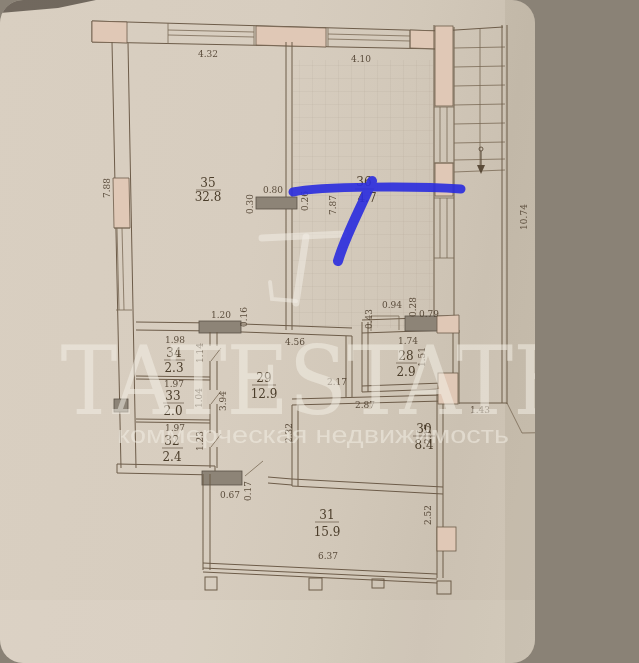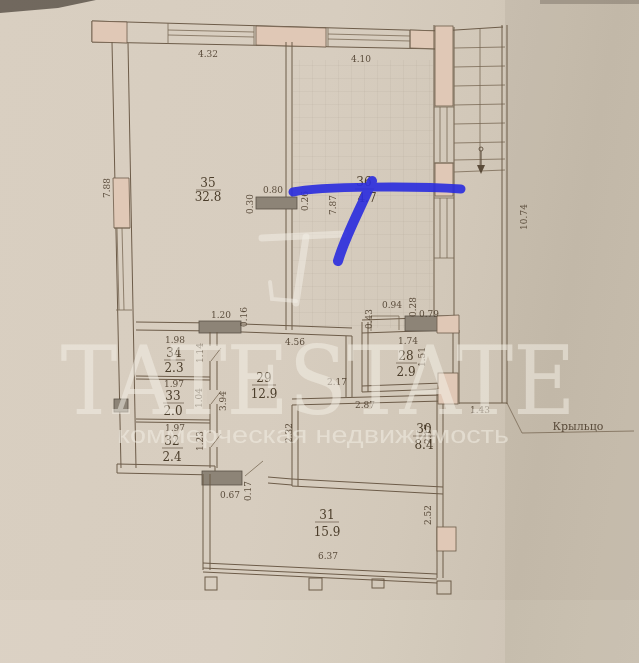--- a/index.html
+++ b/index.html
@@ -1,21 +1,22 @@
 <!DOCTYPE html>
 <html><head>
 <meta charset="utf-8">
 <style>
   html,body{margin:0;padding:0;background:#8a8276;}
   .page{
     position:relative;
-    width:639px;height:663px;
+    width:535px;height:663px;
     overflow:hidden;
     background:linear-gradient(100deg,#d9cfc1 0%,#d7cdbf 45%,#d2c8b9 65%,#cbc1b2 82%,#d0c6b7 100%);
     font-family:"DejaVu Serif", serif;
+    border-radius:23px;
   }
   svg{position:absolute;left:0;top:0;}
   .wall{stroke:#6d5c49;stroke-width:1;fill:none;}
   .wallthin{stroke:#7a6955;stroke-width:.8;fill:none;}
   .pink{fill:#e0c8b6;stroke:#6d5c49;stroke-width:.8;}
   .pier{fill:#8d8477;stroke:#5b5246;stroke-width:.8;}
   .dim{font-size:9px;fill:#4a3b2a;opacity:.88;}
   .roomnum{font-size:12px;fill:#40321f;opacity:.92;}
   .roomarea{font-size:12px;fill:#40321f;opacity:.92;}
   .frac{stroke:#4a3b2a;stroke-width:.7;opacity:.8;}

